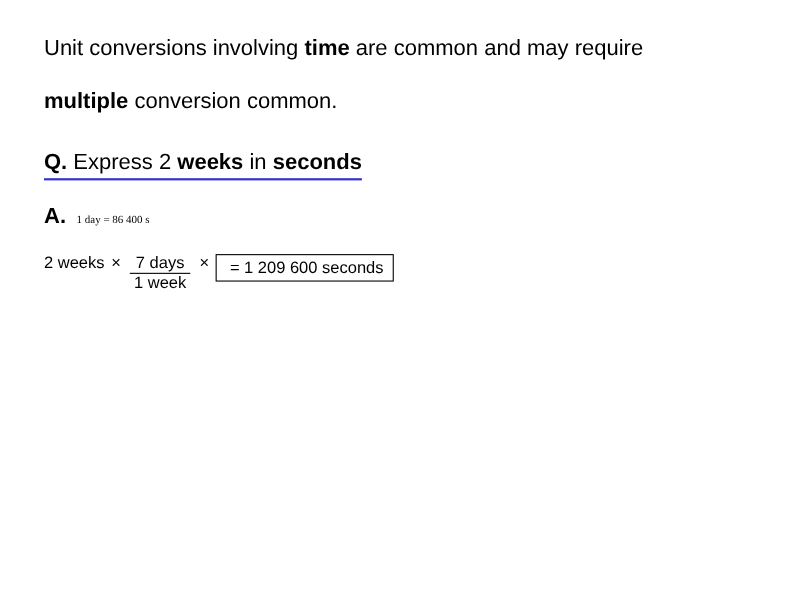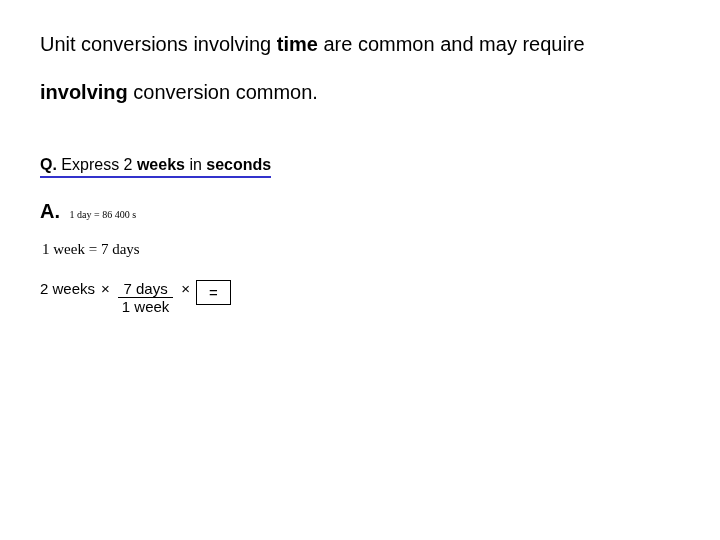--- a/index.html
+++ b/index.html
@@ -20,22 +20,22 @@
     padding: 20px 40px;
   }
   .intro {
     font-size: 20px;
     line-height: 2.4;
     color: #000;
   }
   .intro .kw-time { font-weight: bold; }
   .intro .kw-mult { font-weight: bold; }
   .question-block {
-    margin-top: 40px;
-    font-size: 16px;
+    margin-top: 21px;
+    font-size: 20px;
   }
   .q-label { font-weight: bold; }
   .q-text .kw-weeks { font-weight: bold; }
   .q-text .kw-seconds { font-weight: bold; }
   .question-block .qline {
     border-bottom: 2px solid #3333cc;
     display: inline-block;
     padding-bottom: 2px;
   }
   .answer-block {
@@ -81,50 +81,46 @@
   }
   .eq-sign { margin: 0 4px; }
 </style>
 </head>
 <body>
 
 <div class="slide">
 
   <div class="intro">
     <span>Unit conversions involving </span><span class="kw-time">time</span><span> are common and may require </span><br>
-    <span class="kw-mult">involving</span><span> conversion common.</span>
+    <span class="kw-mult">multiple</span><span> conversion common.</span>
   </div>
 
   <div class="question-block">
     <span class="qline">
       <span class="q-label">Q.</span><span class="q-text"><span> Express 2 </span><span class="kw-weeks">weeks</span><span> in </span><span class="kw-seconds">seconds</span></span>
     </span>
   </div>
 
   <div class="answer-block">
     <span class="a-label">A.</span>
     <span class="eq-small">
       <span>1 day</span>
       <span>=</span>
       <span>86 400 s</span>
     </span>
 
-    <div class="eq-line2">
-      <span>1 week</span>
-      <span>=</span>
-      <span>7 days</span>
-    </div>
 
     <div class="eq-main">
       <span>2 weeks</span>
       <span class="times">×</span>
       <span class="frac">
         <span class="num">7 days</span>
         <span class="den">1 week</span>
       </span>
       <span class="times">×</span>
       <span class="result-box">
         <span class="eq-sign">=</span>
+        <span>1 209 600 seconds</span>
       </span>
     </div>
   </div>
 
 </div>
 
 </body></html>

